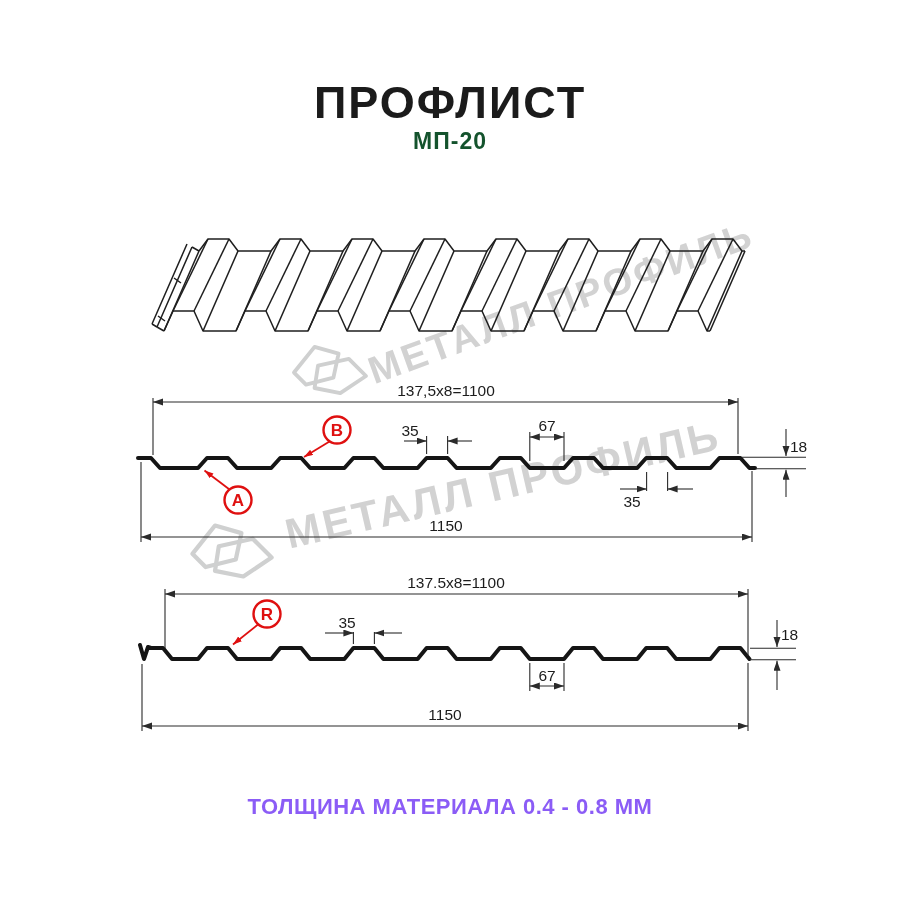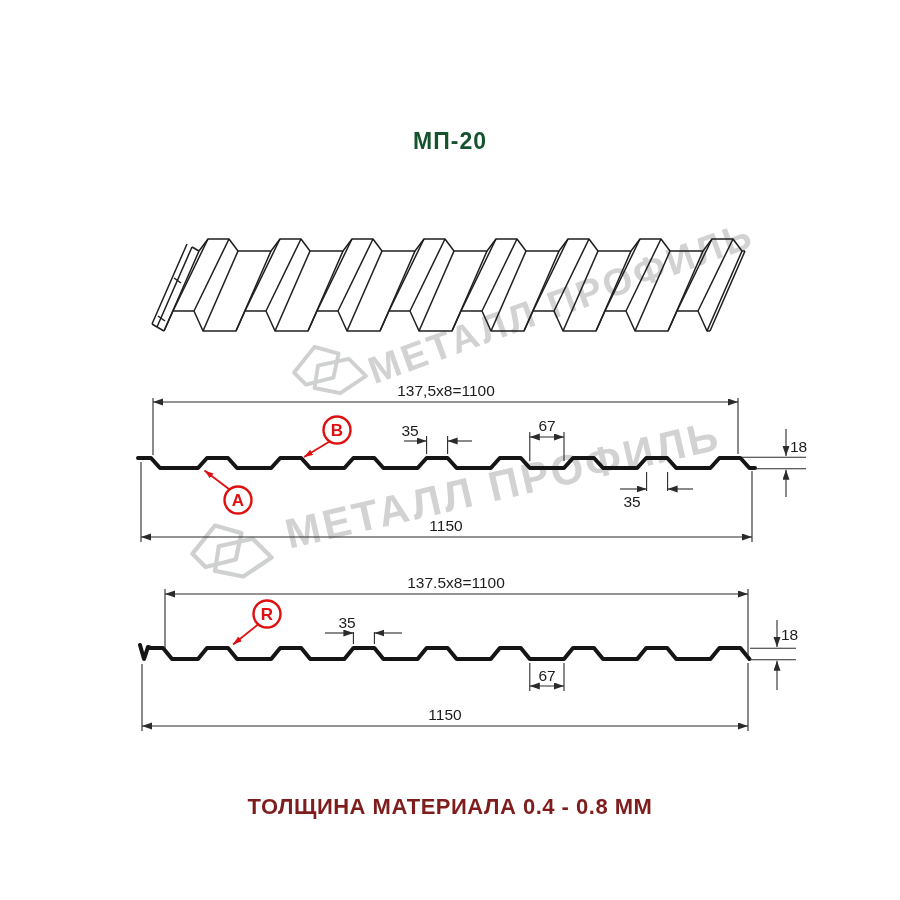--- a/index.html
+++ b/index.html
@@ -3,21 +3,21 @@
 <meta charset="utf-8">
 <style>
   html,body{margin:0;padding:0;background:#fff;}
   #canvas{position:relative;width:900px;height:900px;background:#fff;overflow:hidden;
           font-family:"Liberation Sans",sans-serif;}
   .title{position:absolute;left:0;top:80px;width:900px;text-align:center;
          font-size:45px;font-weight:800;letter-spacing:2px;color:#1b1b1b;line-height:1;}
   .subtitle{position:absolute;left:0;top:130px;width:900px;text-align:center;
          font-size:23px;font-weight:600;letter-spacing:1px;color:#14532d;line-height:1;}
   .footer{position:absolute;left:0;top:796px;width:900px;text-align:center;
-         font-size:22px;font-weight:600;letter-spacing:.5px;color:#7f1d1d;line-height:1;}
+         font-size:22px;font-weight:600;letter-spacing:.5px;color:#8b5cf6;line-height:1;}
   .wm{position:absolute;color:#d2d2d2;font-weight:bold;white-space:nowrap;z-index:1;
       transform-origin:left center;line-height:1.1;}
   .wm1{left:370px;top:352px;font-size:38px;letter-spacing:3px;transform:rotate(-20deg);}
   .wm2{left:286px;top:512px;font-size:42px;letter-spacing:3px;transform:rotate(-13deg);}
   .wmlogo{position:absolute;z-index:1;}
   .wmlogo path{fill:none;stroke:#cfd0d0;stroke-width:4.5;stroke-linejoin:round;}
   #drawing{position:absolute;left:0;top:0;z-index:2;}
   .profile{fill:none;stroke:#151515;stroke-width:4;stroke-linejoin:round;stroke-linecap:round;}
   .t3 path{fill:none;stroke:#1f1f1f;stroke-width:1.5;stroke-linejoin:round;}
   .thin{fill:none;stroke:#2b2b2b;stroke-width:1.1;}
@@ -28,20 +28,21 @@
   text{font-family:"Liberation Sans",sans-serif;}
   .dimt{font-size:15.5px;fill:#1c1c1c;text-anchor:middle;}
   .dimts{font-size:15.5px;fill:#1c1c1c;}
   .lab{font-size:17px;font-weight:bold;fill:#df1010;text-anchor:middle;}
 </style>
 </head>
 <body>
 
 <div id="canvas">
 
+  <div class="title">ПРОФЛИСТ</div>
   <div class="subtitle">МП-20</div>
 
   <svg class="wmlogo" style="left:286px;top:340px" width="88" height="60" viewBox="0 0 100 70">
     <path d="M8,38 L32,8 L60,16 L54,44 L22,52 Z"></path>
     <path d="M36,30 L72,22 L92,42 L62,62 L32,56 Z"></path>
   </svg>
   <div class="wm wm1">МЕТАЛЛ ПРОФИЛЬ</div>
 
   <svg class="wmlogo" style="left:184px;top:518px" width="96" height="66" viewBox="0 0 100 70">
     <path d="M8,38 L32,8 L60,16 L54,44 L22,52 Z"></path>

